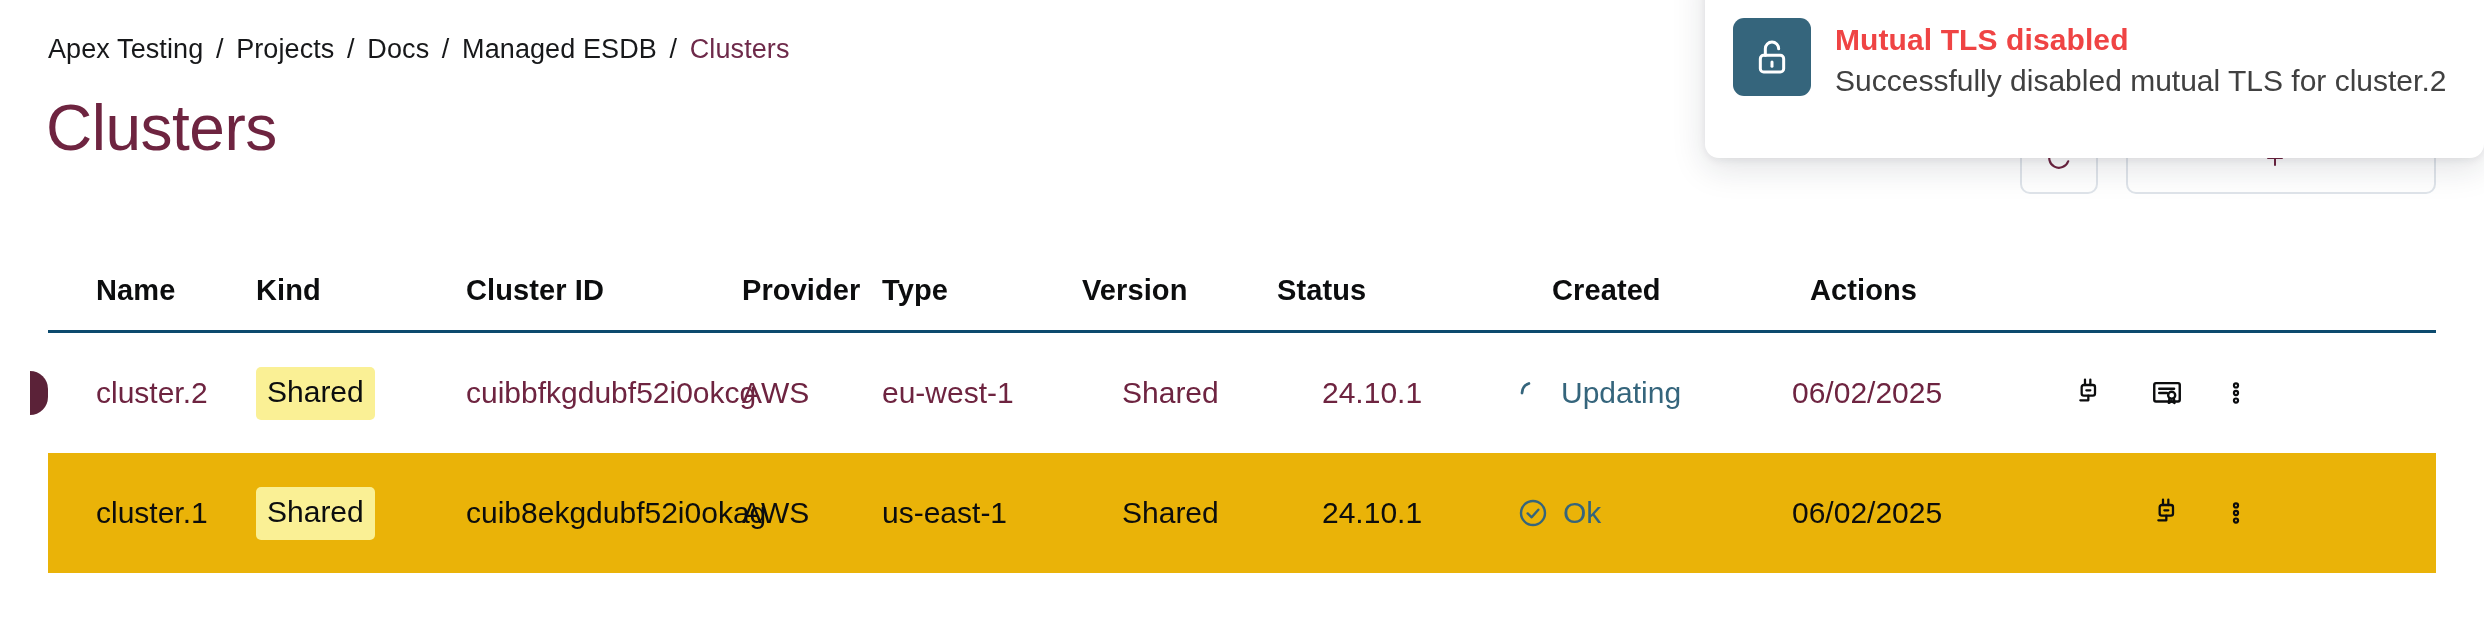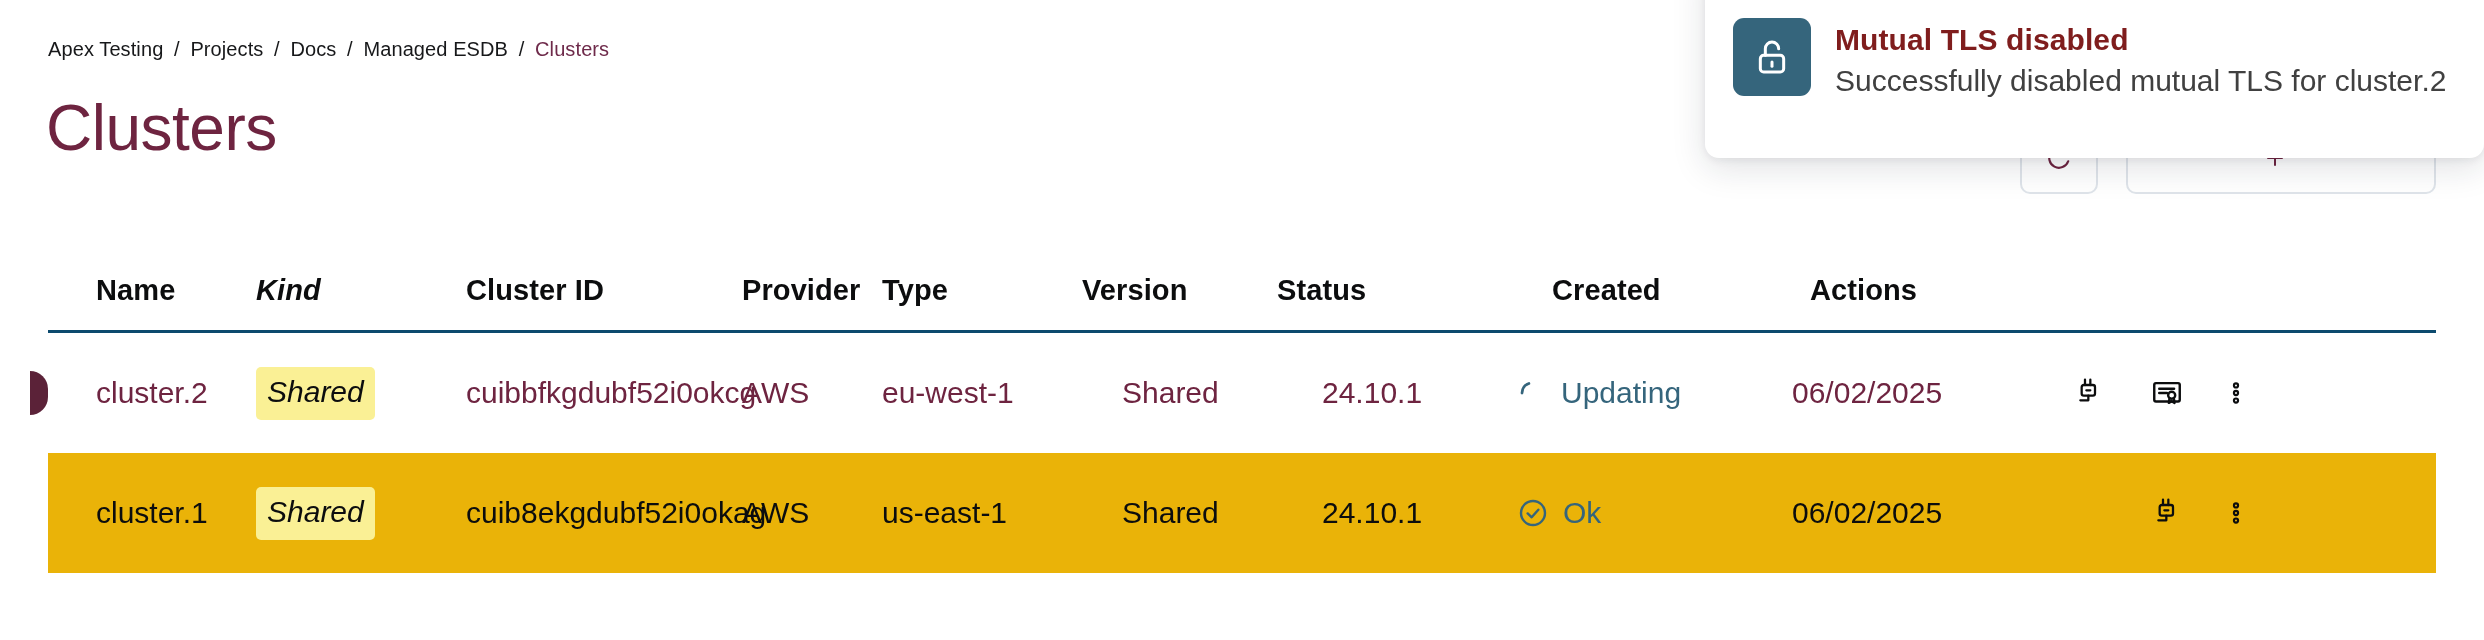--- a/index.html
+++ b/index.html
@@ -17,21 +17,21 @@
     width: 2484px;
     height: 640px;
     background: #ffffff;
   }
 
   
   .breadcrumb {
     position: absolute;
     left: 48px;
     top: 32px;
-    font-size: 20px;
+    font-size: 27px;
     line-height: 34px;
     color: #17181a;
     white-space: nowrap;
     letter-spacing: 0.1px;
   }
   .breadcrumb .crumb { color: #17181a; }
   .breadcrumb .crumb.current { color: #6e2a4a; }
   .breadcrumb .sep { color: #17181a; padding: 0 5px; }
 
   
@@ -121,21 +121,21 @@
     transform: translateY(-50%);
     width: 18px;
     height: 44px;
     background: #5b2238;
     border-top-right-radius: 26px;
     border-bottom-right-radius: 26px;
   }
 
   
   .c-name     { width: 208px; padding-left: 48px; }
-  .c-kind     { width: 210px; font-style: italic; }
+  .c-kind     { width: 210px; }
   .c-id       { width: 276px; }
   .c-provider { width: 140px; }
   .c-region   { width: 240px; }
   .c-type     { width: 200px; }
   .c-version  { width: 195px; }
   .c-status   { width: 275px; }
   .c-created  { width: 258px; }
   .c-actions  { width: 250px; }
 
   .cell { white-space: nowrap; overflow: visible; }
@@ -203,21 +203,21 @@
     border-radius: 11px;
     background: #35657c;
     display: flex;
     align-items: center;
     justify-content: center;
   }
   .toast-text { padding-top: 2px; }
   .toast-title {
     font-size: 30px;
     font-weight: 700;
-    color: #7f1d1d;
+    color: #ef4444;
     line-height: 40px;
     letter-spacing: 0.1px;
   }
   .toast-body {
     font-size: 30px;
     color: #404040;
     line-height: 42px;
     max-width: 640px;
   }
 </style>

